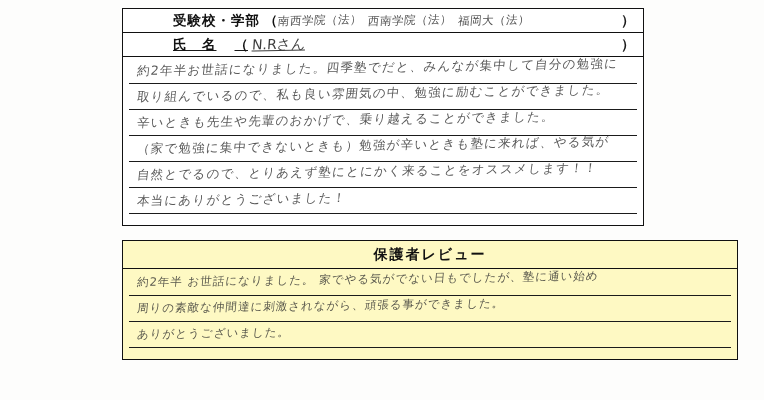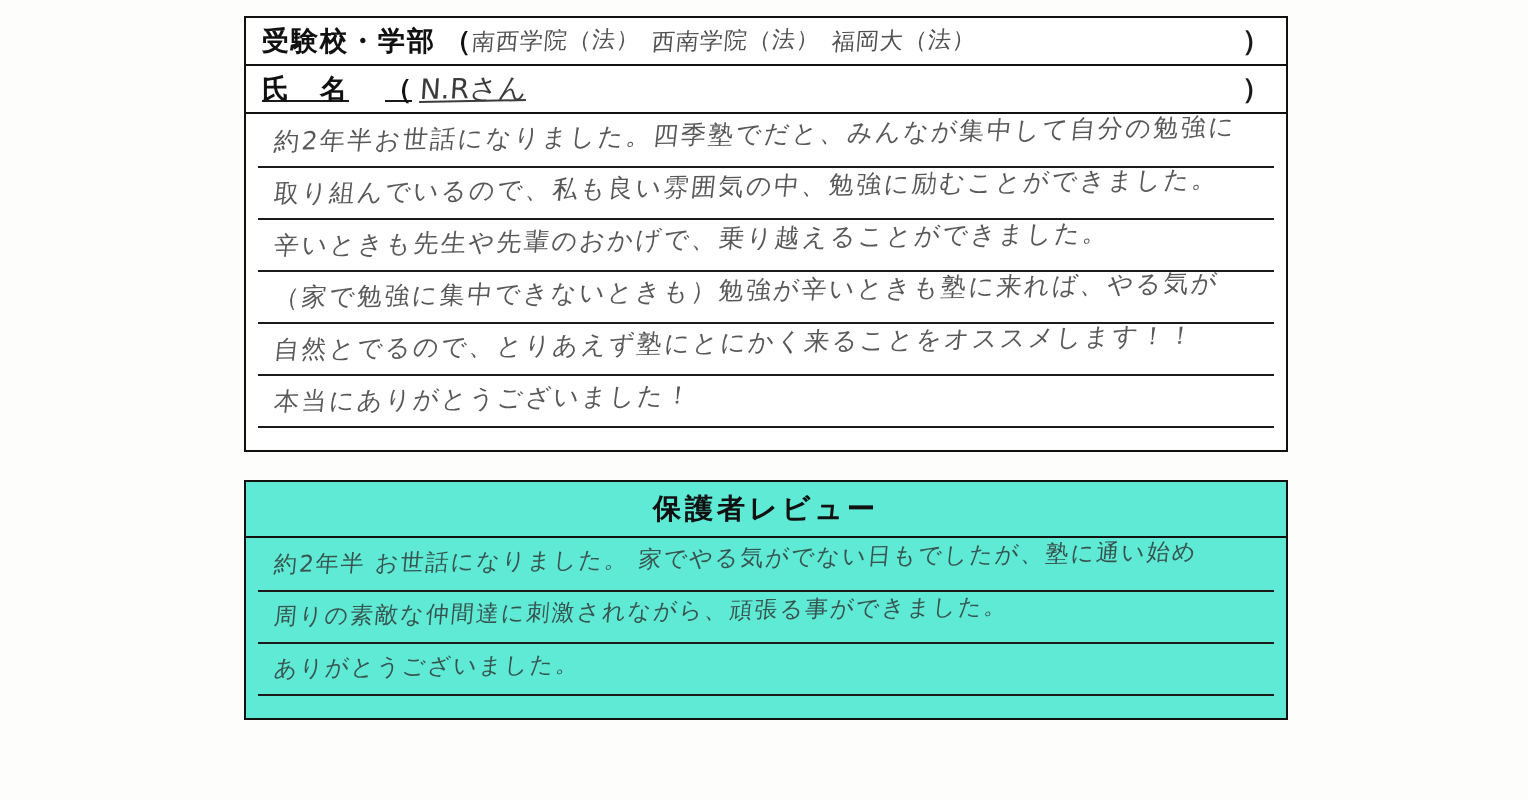--- a/index.html
+++ b/index.html
@@ -44,20 +44,21 @@
     display: flex;
     align-items: center;
     padding-left: 6px;
   }
   .field-label {
     font-size: 13.5px;
     font-weight: bold;
     letter-spacing: 1px;
     white-space: nowrap;
     color: #111;
+    margin-left: 42px;
   }
   .paren {
     font-size: 13.5px;
     font-weight: bold;
     color: #111;
     margin-left: 2px;
   }
   .hand-field {
     font-family: "DejaVu Sans", sans-serif;
     font-size: 11.5px;
@@ -113,25 +114,25 @@
     letter-spacing: 1.2px;
     transform: skewX(-7deg) rotate(-0.9deg);
     transform-origin: left center;
   }
 
   
   .review-box {
     position: absolute;
     left: 122px;
     top: 240px;
-    width: 522px;
+    width: 616px;
     height: 120px;
     border: 1.5px solid #111;
     box-sizing: border-box;
-    background: #5eead4;
+    background: #fef9c3;
   }
   .review-title {
     text-align: center;
     font-size: 14px;
     font-weight: bold;
     letter-spacing: 2px;
     padding-top: 5px;
     padding-bottom: 4px;
     color: #111;
     border-bottom: 1.2px solid #111;

